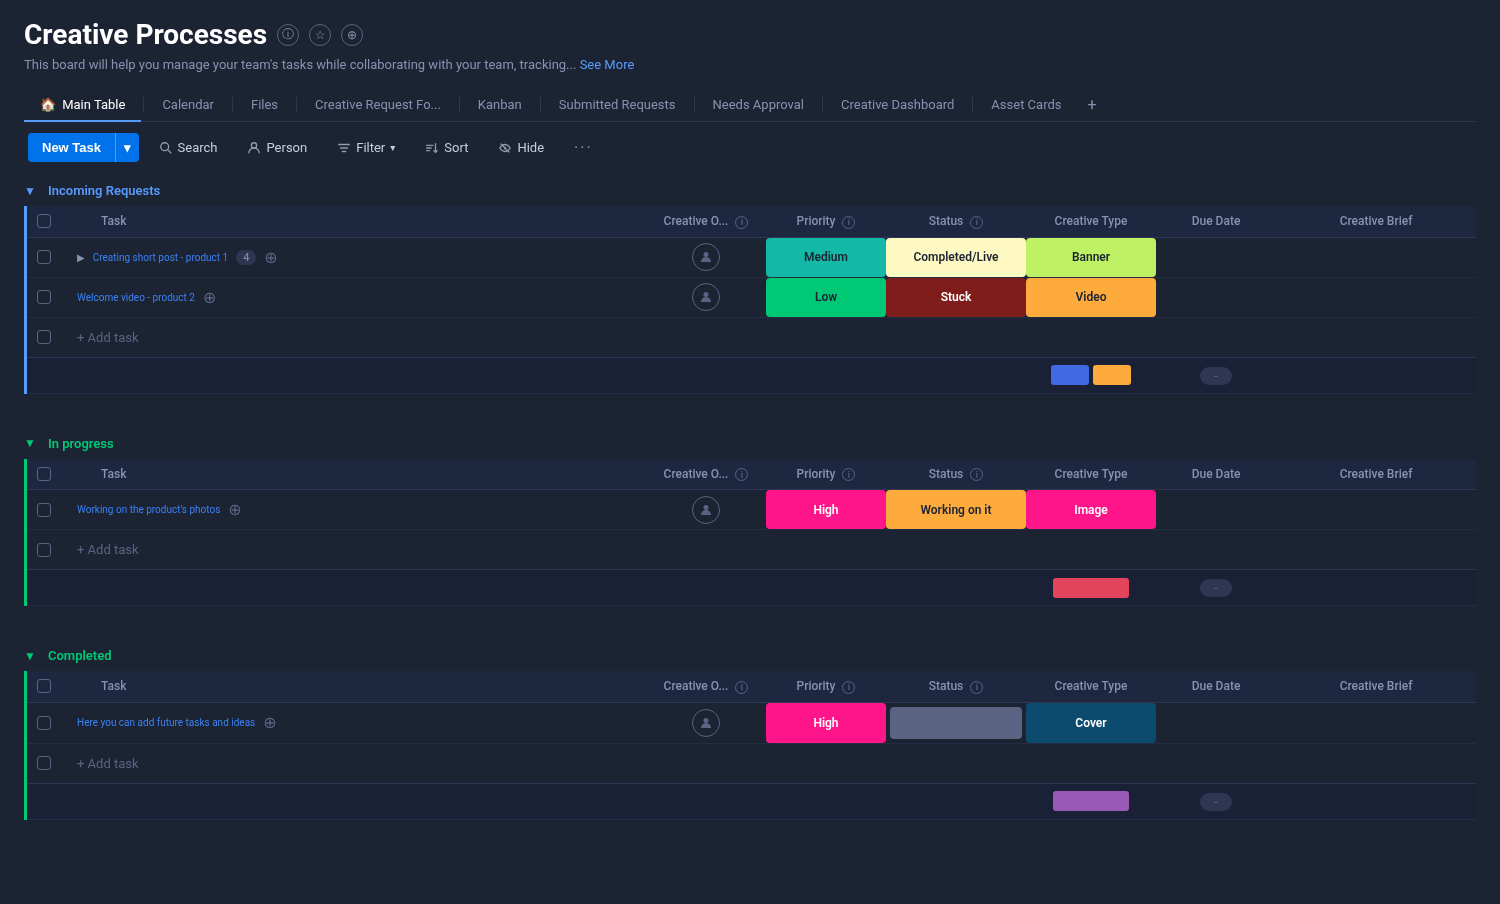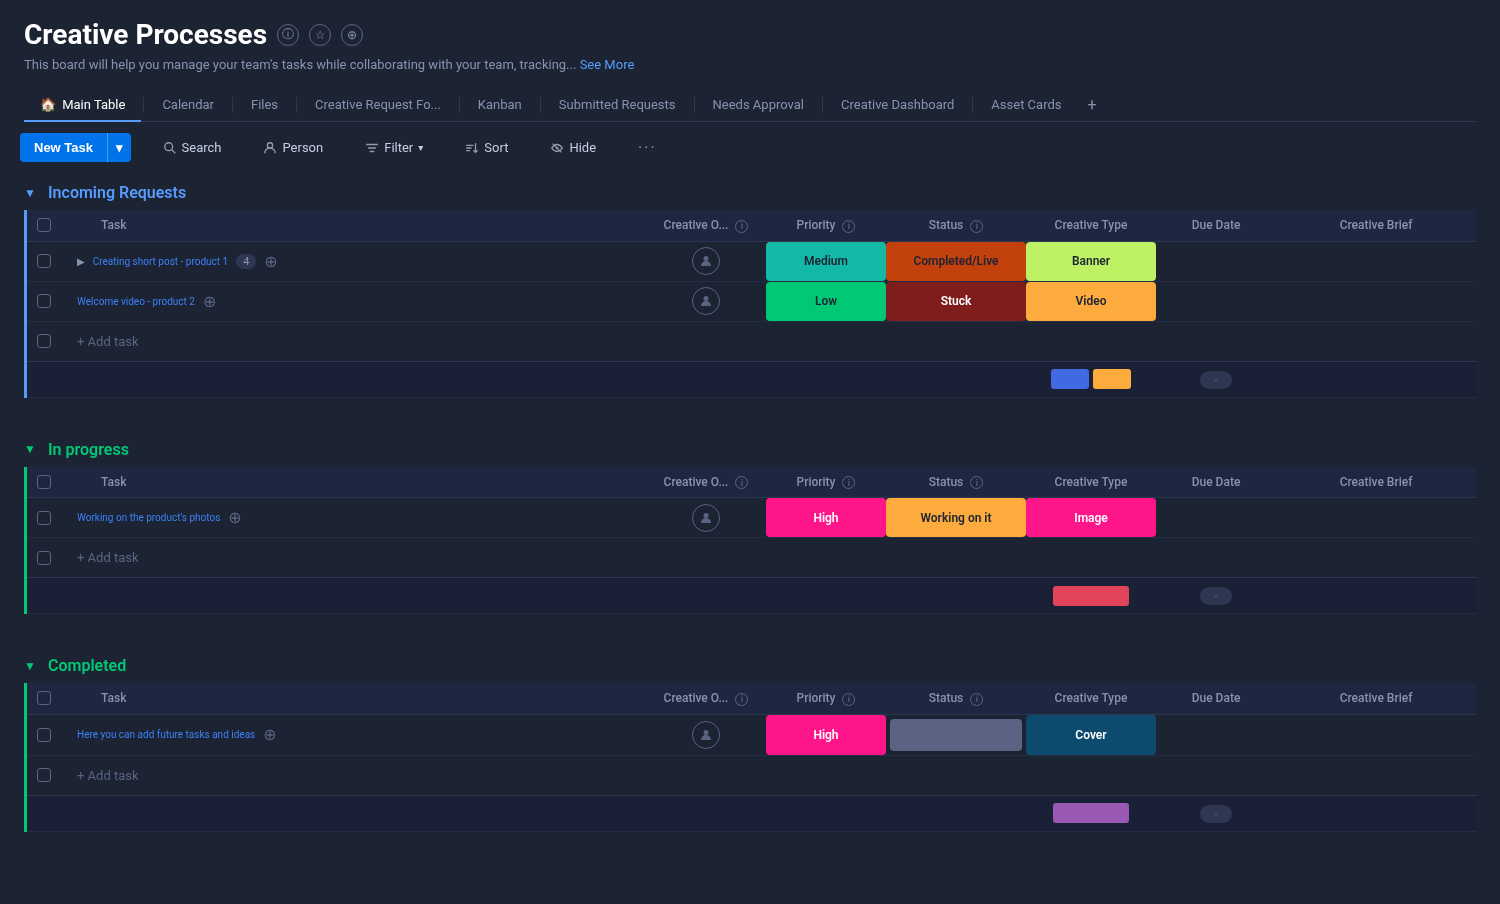--- a/index.html
+++ b/index.html
@@ -81,22 +81,22 @@
       padding: 6px 10px;
       color: #8892b0;
       cursor: pointer;
       font-size: 16px;
     }
 
     
     .toolbar {
       display: flex;
       align-items: center;
-      gap: 22px;
-      padding: 10px 20px;
+      gap: 10px;
+      padding: 10px 28px;
     }
     .btn-new-task {
       display: flex;
       align-items: center;
       background: #0073ea;
       color: #fff;
       border: none;
       border-radius: 4px;
       cursor: pointer;
       font-size: 13px;
@@ -146,21 +146,21 @@
       gap: 8px;
       padding: 10px 0 8px;
       cursor: pointer;
     }
     .section-chevron {
       color: #579bfc;
       font-size: 12px;
       width: 16px;
     }
     .section-title {
-      font-size: 16px;
+      font-size: 13px;
       font-weight: 600;
       color: #579bfc;
     }
     .section-title.green { color: #00c875; }
     .section-title.blue { color: #579bfc; }
 
     
     .task-table {
       width: 100%;
       border-collapse: collapse;
@@ -260,21 +260,21 @@
       padding: 4px 12px;
       font-size: 12px;
       font-weight: 600;
       width: 100%;
       height: 100%;
       min-height: 32px;
     }
     .pill-medium { background: #14b8a6; color: #1c2333; }
     .pill-low { background: #00c875; color: #1c2333; }
     .pill-high { background: #ff158a; color: #fff; }
-    .pill-completed { background: #c2410c; color: #1c2333; }
+    .pill-completed { background: #fef9c3; color: #1c2333; }
     .pill-stuck { background: #7f1d1d; color: #fff; }
     .pill-working { background: #fdab3d; color: #1c2333; }
     .pill-banner { background: #bef264; color: #1c2333; }
     .pill-video { background: #fdab3d; color: #1c2333; }
     .pill-image { background: #ff158a; color: #fff; }
     .pill-cover { background: #0c4a6e; color: #fff; }
 
     .add-task-row td {
       border: none;
       padding: 6px 8px;

